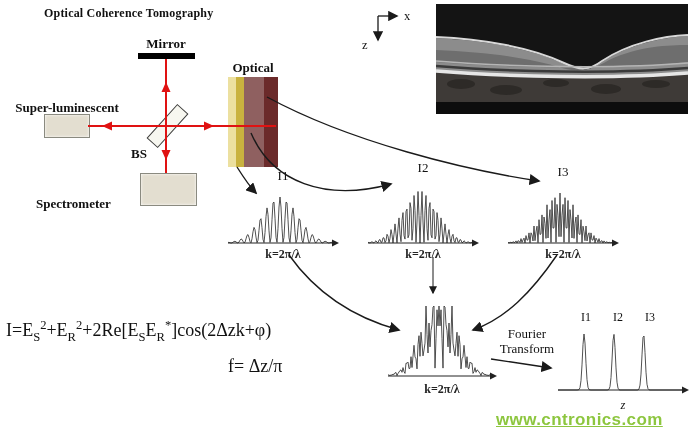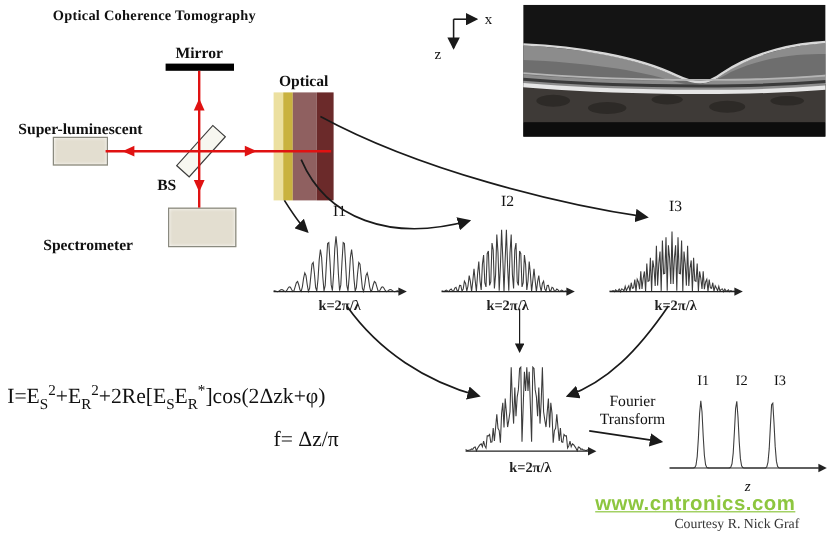--- a/index.html
+++ b/index.html
@@ -122,21 +122,20 @@
     <span class="peak-lab" style="left:84px;">I3</span>
     <svg style="position:absolute;left:0;top:14px;" width="134" height="72" viewBox="0 0 134 72">
         <polyline points="2,66.0 3,66.0 4,66.0 5,66.0 6,66.0 7,66.0 8,66.0 9,66.0 10,66.0 11,66.0 12,66.0 13,66.0 14,66.0 15,66.0 16,66.0 17,66.0 18,66.0 19,66.0 20,66.0 21,66.0 22,65.9 23,65.6 24,63.6 25,56.5 26,40.9 27,20.5 28,10.0 29,19.1 30,39.3 31,55.6 32,63.3 33,65.5 34,65.9 35,66.0 36,66.0 37,66.0 38,66.0 39,66.0 40,66.0 41,66.0 42,66.0 43,66.0 44,66.0 45,66.0 46,66.0 47,66.0 48,66.0 49,66.0 50,66.0 51,66.0 52,65.9 53,65.3 54,62.5 55,53.6 56,36.0 57,16.5 58,10.4 59,23.6 60,43.9 61,58.2 62,64.1 63,65.7 64,66.0 65,66.0 66,66.0 67,66.0 68,66.0 69,66.0 70,66.0 71,66.0 72,66.0 73,66.0 74,66.0 75,66.0 76,66.0 77,66.0 78,66.0 79,66.0 80,66.0 81,66.0 82,65.9 83,65.0 84,61.1 85,50.1 86,30.9 87,13.3 88,12.0 89,28.4 90,48.2 91,60.3 92,64.7 93,65.8 94,66.0 95,66.0 96,66.0 97,66.0 98,66.0 99,66.0 100,66.0 101,66.0 102,66.0 103,66.0 104,66.0 105,66.0 106,66.0 107,66.0 108,66.0 109,66.0 110,66.0 111,66.0 112,66.0 113,66.0 114,66.0 115,66.0 116,66.0 117,66.0 118,66.0 119,66.0 120,66.0 121,66.0 122,66.0 123,66.0 124,66.0 125,66.0 126,66.0 " fill="none" stroke="#3c3c3c" stroke-width="0.9"></polyline>
         <line x1="2" y1="66" x2="127" y2="66" stroke="#222" stroke-width="1"></line>
         <polygon points="126,62.5 133,66 126,69.5" fill="#222"></polygon>
       </svg>
     <div class="zlab ctr" style="position:absolute;left:0;top:88px;width:134px;">z</div>
   </div>
 
   <div class="abs watermark" style="left: 496px; top: 410px; color: rgb(141, 198, 63);">www.cntronics.com</div>
-  <div class="abs credit" style="left:562px;top:431px;">Courtesy R. Nick Graf</div>
 
   <svg class="overlay" width="690" height="448" viewBox="0 0 690 448">
     <defs>
       <marker id="ab" viewBox="0 0 10 10" refX="8.5" refY="5" markerWidth="8" markerHeight="8" orient="auto-start-reverse">
         <path d="M0,0 L10,5 L0,10 z" fill="#1a1a1a"></path>
       </marker>
     </defs>
     <g>
       <line x1="88" y1="126" x2="276" y2="126" stroke-width="2" stroke="#e01212"></line>
       <line x1="166" y1="59" x2="166" y2="173" stroke-width="2" stroke="#e01212"></line>

